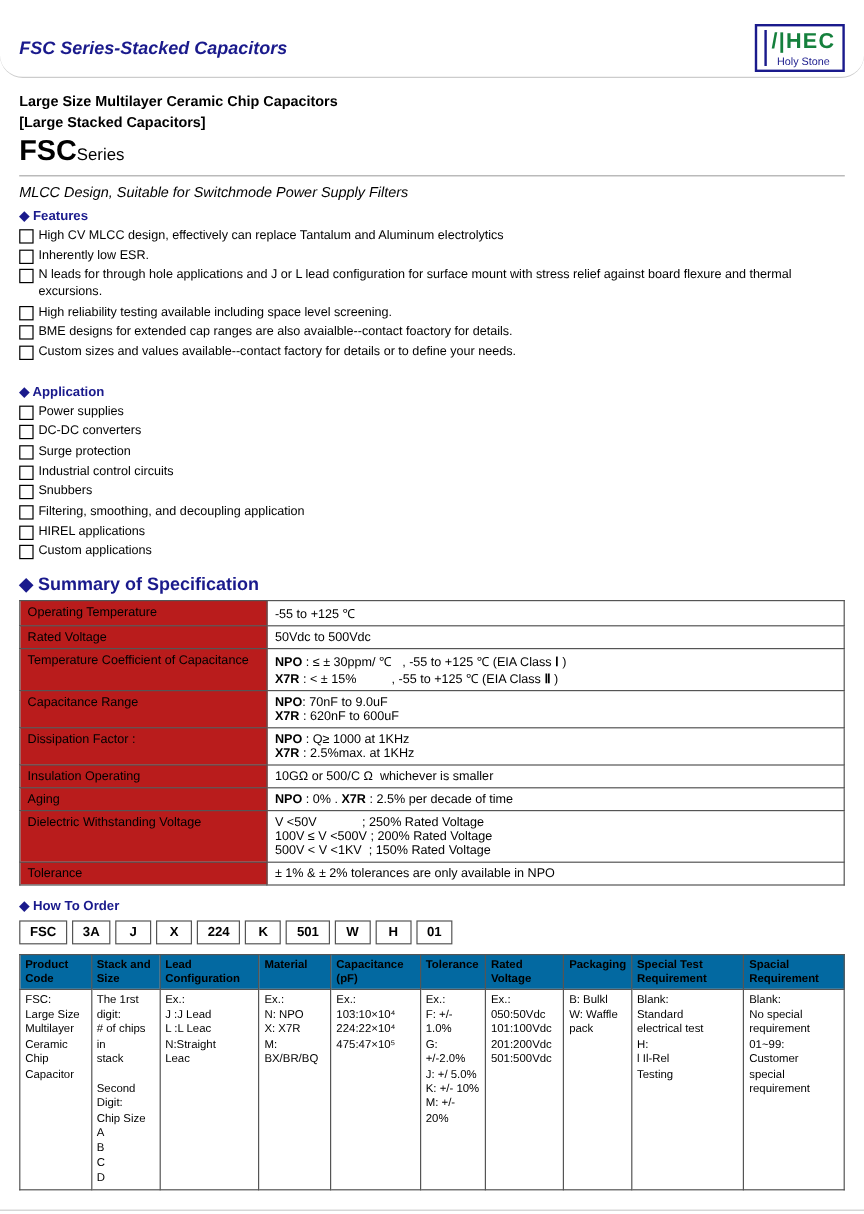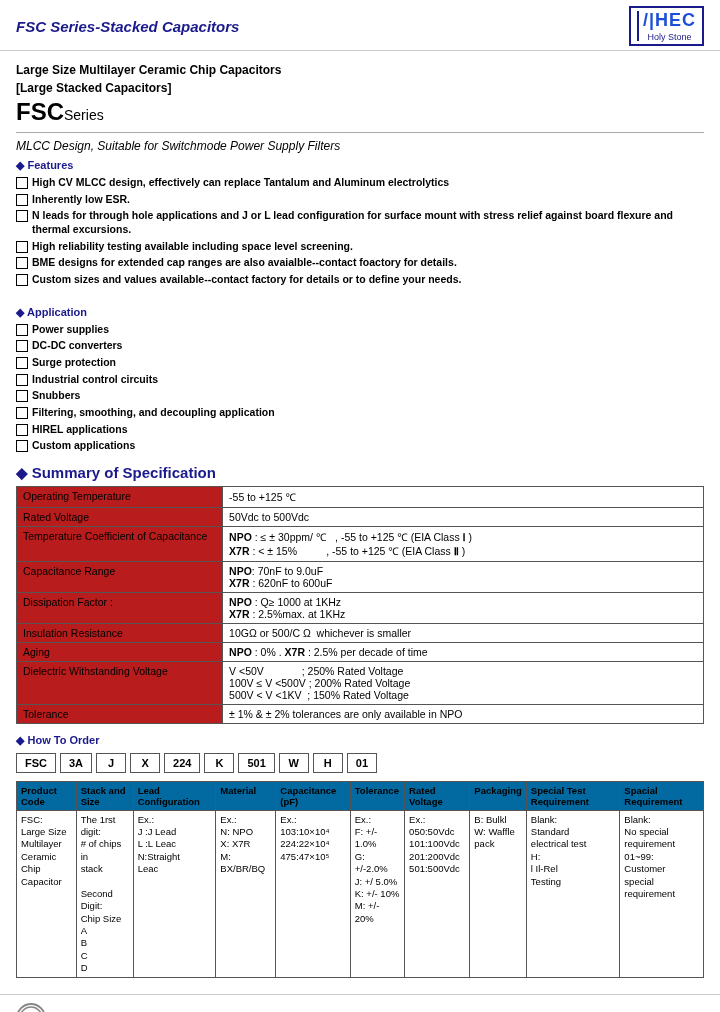--- a/index.html
+++ b/index.html
@@ -11,39 +11,40 @@
       width: 720px;
       min-height: 1012px;
       position: relative;
     }
 
     
     .header {
       display: flex;
       justify-content: space-between;
       align-items: center;
-      padding: 6px 16px 4px 16px;
+      padding: 20px 16px 4px 16px;
       border-bottom: 1px solid #ccc;
+      border-radius: 19px;
     }
     .header-title {
       font-size: 15px;
       font-style: italic;
       font-weight: bold;
       color: #1a1a8c;
     }
     .logo-box {
       display: flex;
       align-items: center;
       border: 2px solid #1a1a8c;
       padding: 2px 6px;
     }
     .logo-hec {
       font-size: 18px;
       font-weight: bold;
-      color: #1d4ed8;
+      color: #15803d;
       letter-spacing: 1px;
     }
     .logo-hs {
       font-size: 9px;
       color: #1a1a8c;
       text-align: center;
       margin-top: 1px;
     }
     .logo-line {
       width: 2px;
@@ -102,21 +103,20 @@
       color: #1a1a8c;
       margin-bottom: 4px;
       font-size: 11px;
     }
     .feature-item {
       display: flex;
       align-items: flex-start;
       margin-bottom: 3px;
       font-size: 10.5px;
       line-height: 1.3;
-      font-weight: bold;
     }
     .checkbox-icon {
       min-width: 12px;
       height: 12px;
       border: 1px solid #000;
       display: inline-block;
       margin-right: 4px;
       margin-top: 1px;
     }
 
@@ -343,21 +343,21 @@
         </td>
       </tr>
       <tr>
         <td>Dissipation Factor :</td>
         <td>
           <div><span class="bold-text">NPO</span> : Q≥ 1000 at 1KHz</div>
           <div><span class="bold-text">X7R</span> : 2.5%max. at 1KHz</div>
         </td>
       </tr>
       <tr>
-        <td>Insulation Resistance</td>
+        <td>Insulation Operating</td>
         <td>10GΩ or 500/C Ω &nbsp;whichever is smaller</td>
       </tr>
       <tr>
         <td>Aging</td>
         <td><span class="bold-text">NPO</span> : 0% . <span class="bold-text">X7R</span> : 2.5% per decade of time</td>
       </tr>
       <tr>
         <td>Dielectric  Withstanding Voltage</td>
         <td>
           <div>V &lt;50V &nbsp;&nbsp;&nbsp;&nbsp;&nbsp;&nbsp;&nbsp;&nbsp;&nbsp;&nbsp;&nbsp;&nbsp;; 250% Rated Voltage</div>

